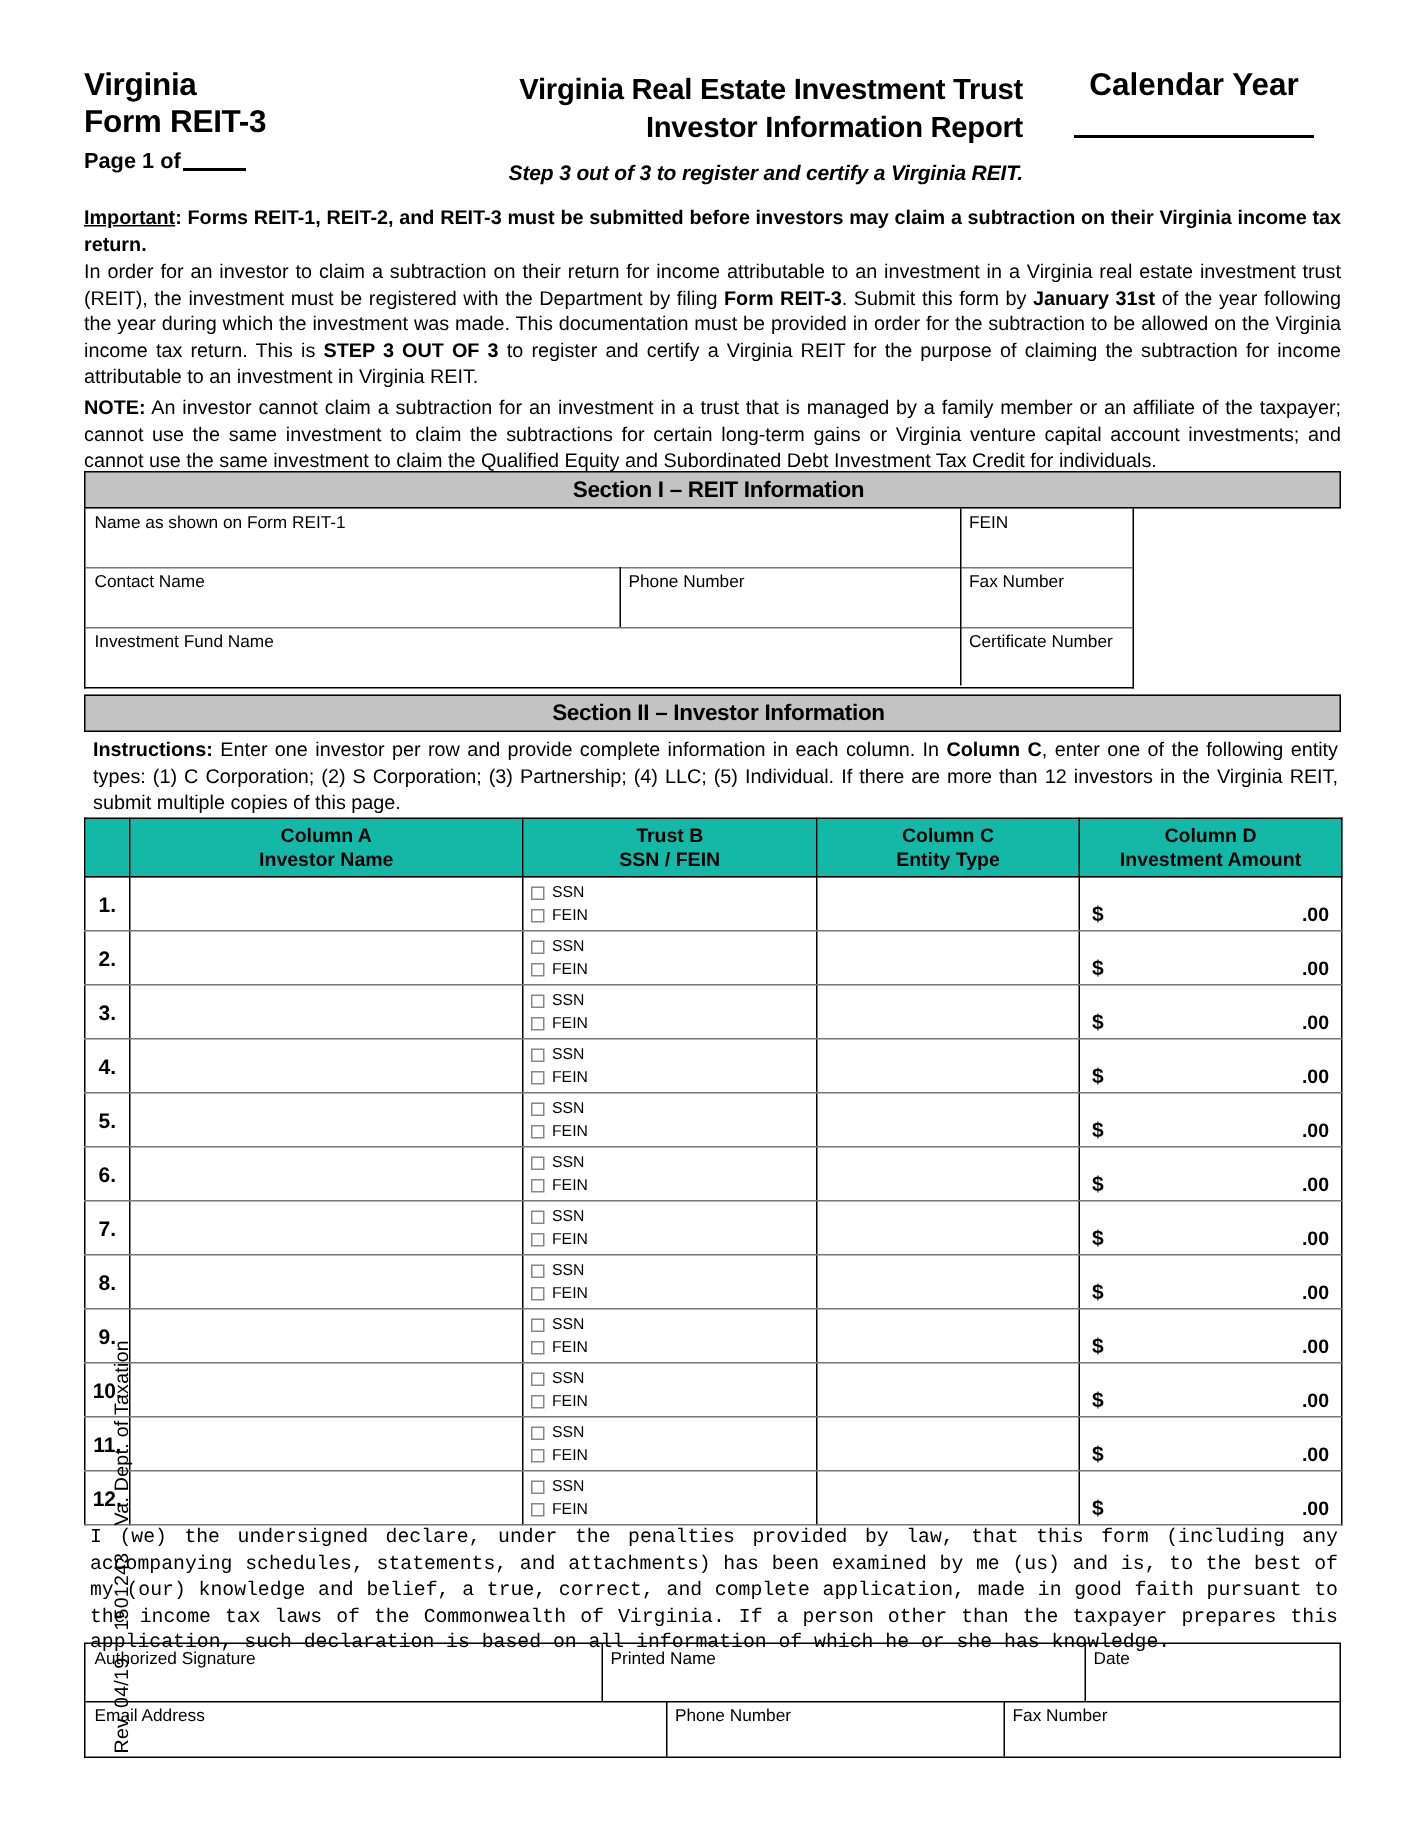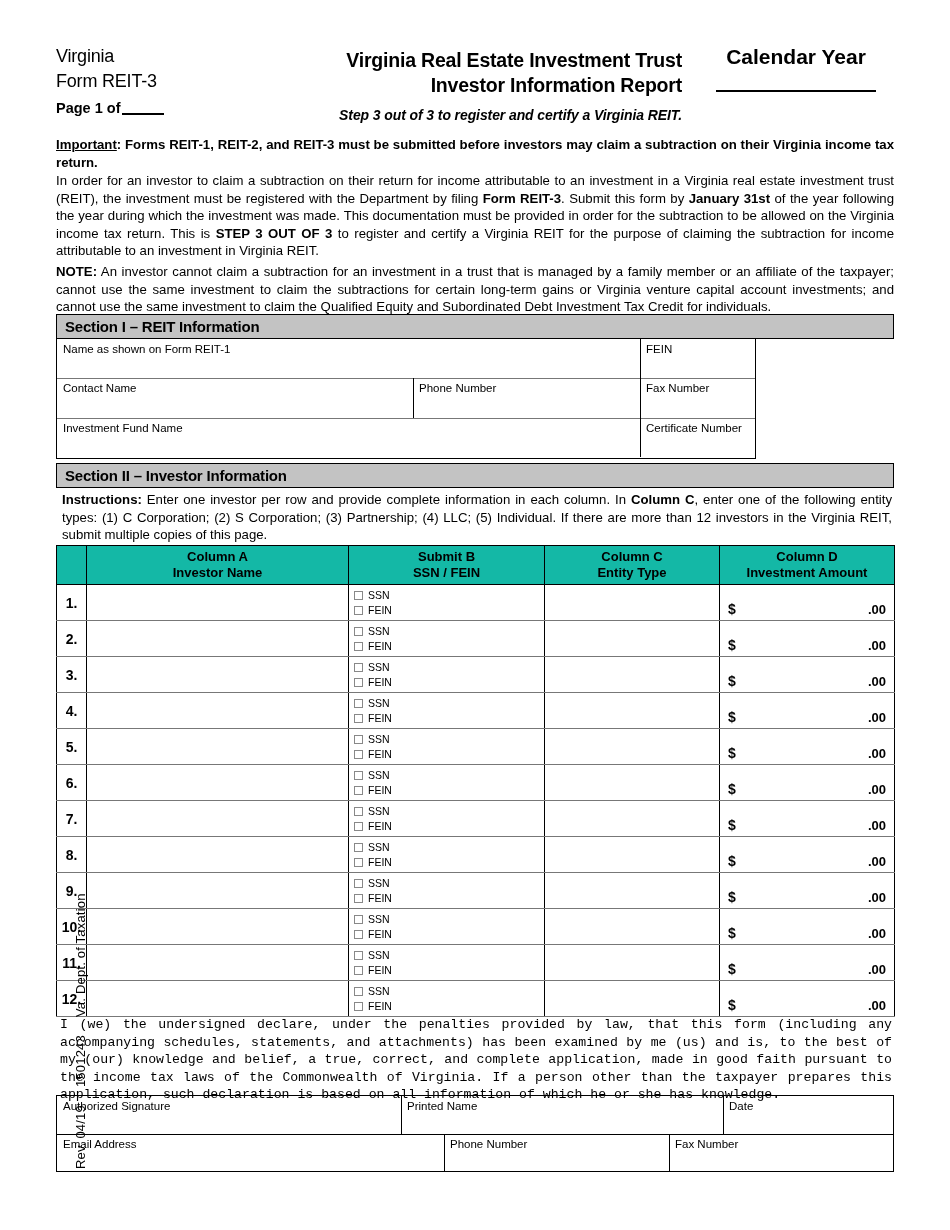--- a/index.html
+++ b/index.html
@@ -28,22 +28,22 @@
     height: 84px;
   }
   .hdr-left {
     position: absolute;
     left: 0;
     top: 0;
     width: 190px;
   }
   .hdr-left .l1,
   .hdr-left .l2 {
-    font-size: 18px;
-    font-weight: normal;
+    font-size: 21px;
+    font-weight: bold;
     line-height: 25px;
     letter-spacing: -0.2px;
   }
   .hdr-left .pageline {
     font-size: 14.5px;
     font-weight: bold;
     margin-top: 6px;
     white-space: nowrap;
   }
   .pg-blank {
@@ -115,20 +115,21 @@
     width: 838px;
     height: 25px;
     background: #c3c3c3;
     border: 1px solid #000;
     box-sizing: border-box;
     font-size: 15px;
     font-weight: bold;
     line-height: 23px;
     padding-left: 8px;
     letter-spacing: -0.2px;
+    text-align: center;
   }
   #sec1-bar { top: 314px; }
   #sec2-bar { top: 463px; }
   #sec3-bar { top: 993px; }
 
   
   .sec1 {
     position: absolute;
     left: 56px;
     top: 339px;
@@ -376,21 +377,21 @@
       <col style="width:175px">
     </colgroup>
     <thead>
       <tr>
         <th></th>
         <th>
           <div>Column A</div>
           <div>Investor Name</div>
         </th>
         <th>
-          <div>Submit B</div>
+          <div>Trust B</div>
           <div>SSN / FEIN</div>
         </th>
         <th>
           <div>Column C</div>
           <div>Entity Type</div>
         </th>
         <th>
           <div>Column D</div>
           <div>Investment Amount</div>
         </th>

